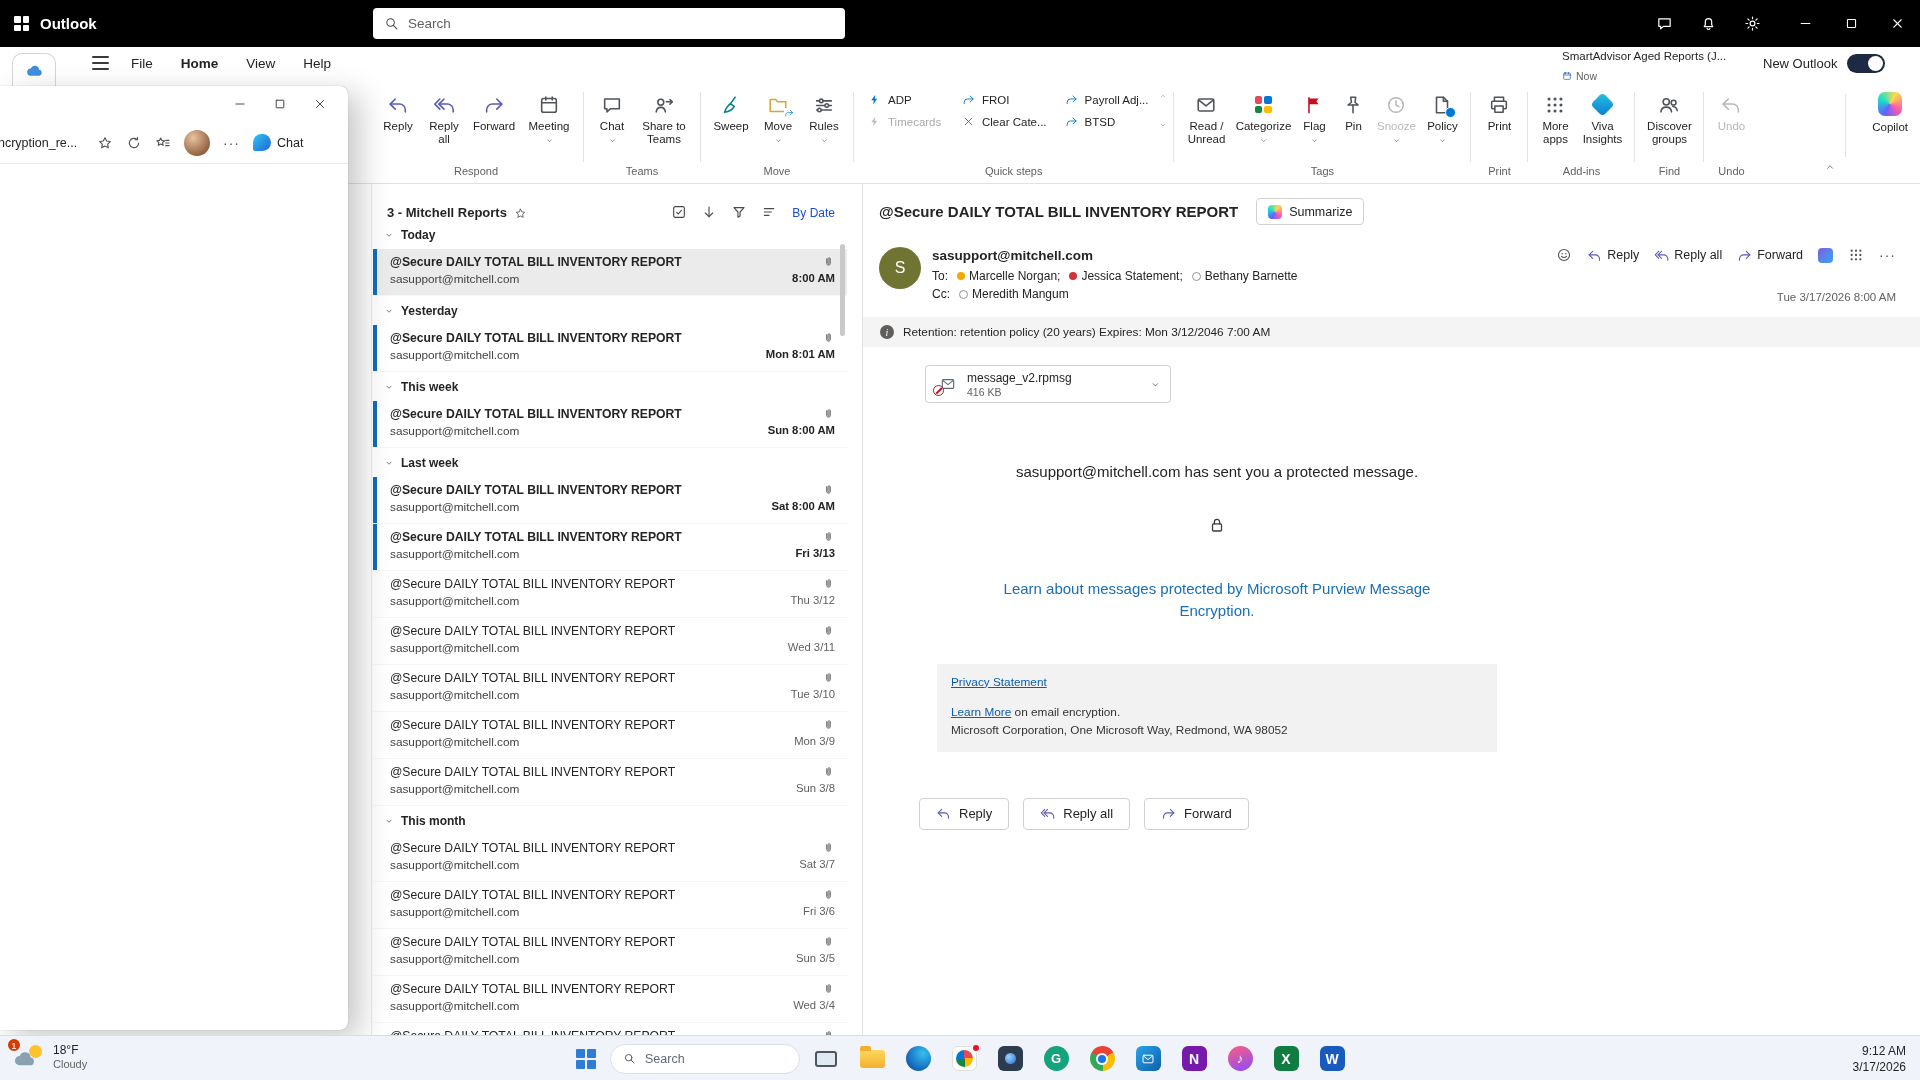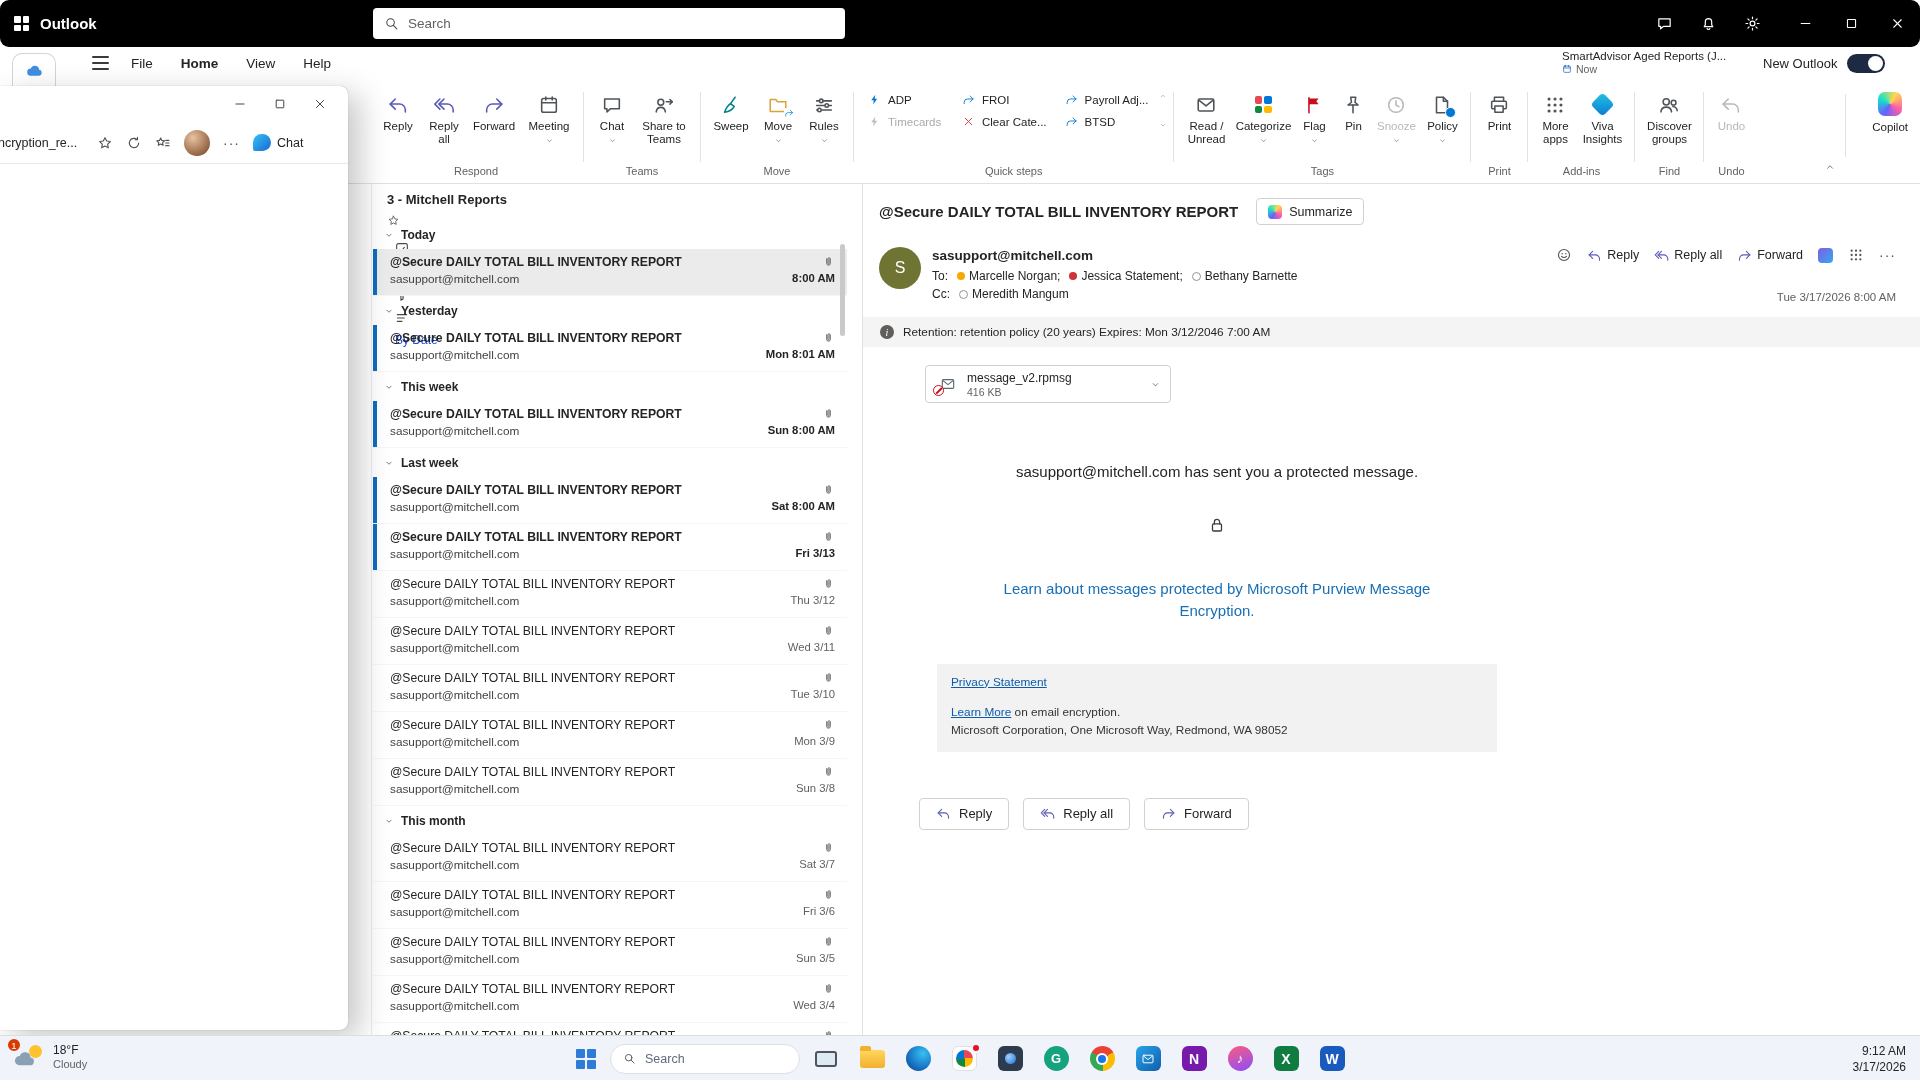--- a/index.html
+++ b/index.html
@@ -2,41 +2,41 @@
 <html><head>
 <meta charset="utf-8">
 <style>
   * { box-sizing: border-box; margin: 0; padding: 0; }
   html,body { width:1920px; height:1080px; overflow:hidden; }
   body { font-family:"Liberation Sans", sans-serif; background:#fff; position:relative; color:#242424; cursor:default; }
   svg.ic { display:block; width:100%; height:100%; fill:none; stroke:currentColor; stroke-width:1.7; stroke-linecap:round; stroke-linejoin:round; }
   .sp { display:inline-block; flex:none; }
 
   
-  .titlebar { position:absolute; top:0; left:0; right:0; height:47px; background:#000; color:#fff; z-index:10;border-radius:9px; }
+  .titlebar { position:absolute; top:0; left:0; right:0; height:47px; background:#000; color:#fff; z-index:10; }
   .tb-left { position:absolute; left:14px; top:0; height:47px; display:flex; align-items:center; gap:11px; }
   .applauncher { width:15px; height:15px; display:grid; grid-template:repeat(2,6.5px)/repeat(2,6.5px); gap:2px; }
   .applauncher i { background:#fff; border-radius:1px; }
   .tb-app { font-size:15px; font-weight:700; }
   .tb-search { position:absolute; left:373px; top:8px; width:472px; height:31px; background:#fff; border-radius:4px; display:flex; align-items:center; gap:9px; padding:0 11px; color:#616161; font-size:13.5px; }
   .tb-search .sic { width:15px; height:15px; color:#484644; }
   .tb-right { position:absolute; right:0; top:0; height:47px; display:flex; align-items:center; }
   .tb-ic { width:44px; height:47px; display:flex; align-items:center; justify-content:center; color:#fff; }
   .tb-ic .g { width:17px; height:17px; }
   .winbtn { width:46px; height:47px; display:flex; align-items:center; justify-content:center; color:#fff; }
   .winbtn .g { width:15px; height:15px; stroke-width:1.4; }
 
   
   .menurow { position:absolute; top:47px; left:0; right:0; height:33px; background:#fff; z-index:5; }
   .hamb { position:absolute; left:92px; top:9px; width:17px; height:14px; display:flex; flex-direction:column; justify-content:space-between; }
   .hamb i { height:1.8px; background:#3b3a39; border-radius:1px; }
   .mtabs { position:absolute; left:131px; top:0; height:33px; display:flex; align-items:center; g:0; gap:28px; font-size:13.5px; color:#242424; }
   .mtab.active { font-weight:700; }
   .toast { position:absolute; left:1562px; top:3px; display:flex; align-items:flex-start; }
-  .toast-col { display:flex; flex-direction:column; gap:1px; }
+  .toast-col { display:flex; flex-direction:column; gap:8px; }
   .toast-title { font-size:11.5px; color:#242424; white-space:nowrap; }
   .toast-r2 { display:flex; align-items:center; gap:4px; }
   .toast-r2 .g { width:10px; height:10px; color:#185abd; }
   .toast-time { font-size:10.5px; color:#616161; }
   .newol { position:absolute; left:1763px; top:7px; display:flex; align-items:center; gap:10px; font-size:13px; color:#242424; }
   .toggle { width:38px; height:19px; border-radius:10px; background:#1e2a44; position:relative; }
   .toggle i { position:absolute; right:2px; top:2px; width:15px; height:15px; border-radius:50%; background:#fff; }
 
   
   .ribbon { position:absolute; top:80px; left:0; right:0; height:104px; background:#fff; border-bottom:1px solid #e1e1e1; display:flex; align-items:stretch; padding-left:372px; z-index:4; }
@@ -67,21 +67,21 @@
   .qscroll .g { width:8px; height:8px; }
   .rib-collapse { position:absolute; right:84px; bottom:10px; width:12px; height:12px; color:#616161; }
   .cop-div { position:absolute; right:74px; top:14px; bottom:26px; width:1px; background:#e3e3e3; }
   .rib-copilot { position:absolute; right:12px; top:12px; display:flex; flex-direction:column; align-items:center; gap:5px; font-size:11.5px; color:#242424; }
   .cplogo { width:24px; height:24px; border-radius:7px; background:conic-gradient(from 210deg,#6262ff,#18e2c9,#ffd84d,#ff5ca8,#6262ff); }
   .sumlogo { width:14px; height:14px; border-radius:4px; background:conic-gradient(from 210deg,#6262ff,#18e2c9,#ffd84d,#ff5ca8,#6262ff); }
 
   
   .leftdiv { position:absolute; top:184px; bottom:45px; left:371px; width:1px; background:#ececec; }
   .listpanel { position:absolute; top:184px; left:373px; width:474px; bottom:45px; background:#fff; overflow:hidden; z-index:2; }
-  .list-head { height:36px; display:flex; align-items:flex-start; padding:8px 12px 0 14px; gap:7px;flex-direction:column; }
+  .list-head { height:36px; display:flex; align-items:flex-end; padding:8px 12px 0 14px; gap:7px; }
   .lh-title { font-size:13px; font-weight:700; white-space:nowrap; }
   .lh-star { width:13px; height:13px; color:#605e5c; }
   .lh-sp { flex:1; }
   .lh-ic { width:16px; height:16px; color:#4a4a4a; margin-left:7px; }
   .lh-bydate { font-size:12px; color:#1d4ed8; margin-left:8px; white-space:nowrap; }
   .sec { height:29px; display:flex; align-items:center; gap:7px; padding-left:11px; font-size:12px; font-weight:700; color:#242424; }
   .sec .g { width:10px; height:10px; color:#484644; }
   .mitem { height:47px; display:flex; position:relative; padding:6px 12px 0 17px; border-bottom:1px solid #f6f6f6; }
   .ubar { position:absolute; left:0; top:0; bottom:0; width:4px; background:#0f6cbd; display:none; }
   .mitem.unread .ubar { display:block; }

